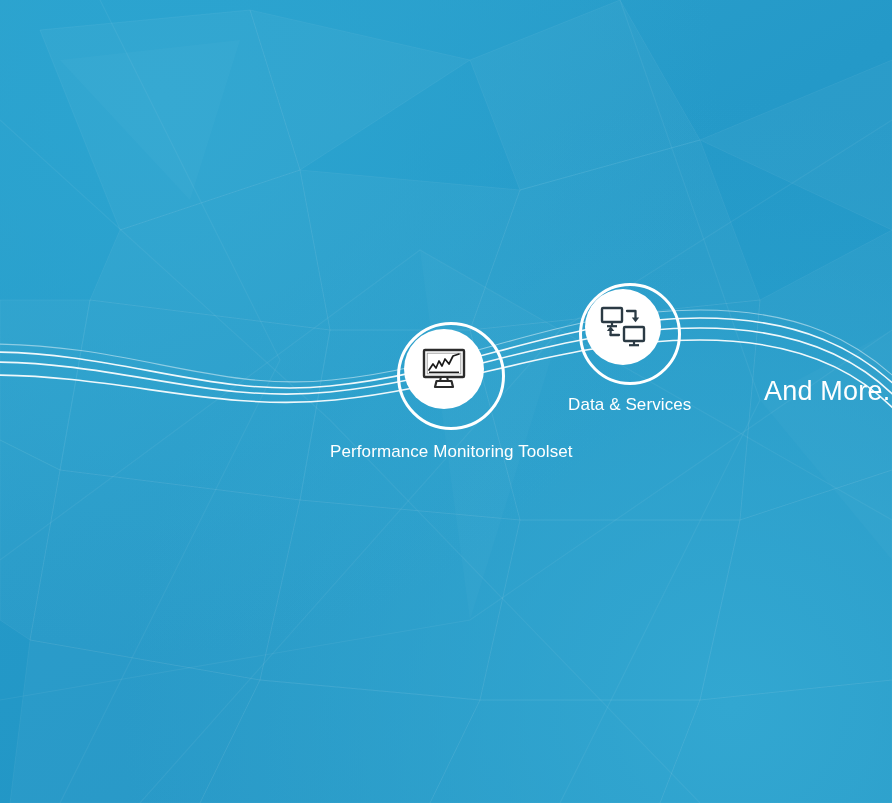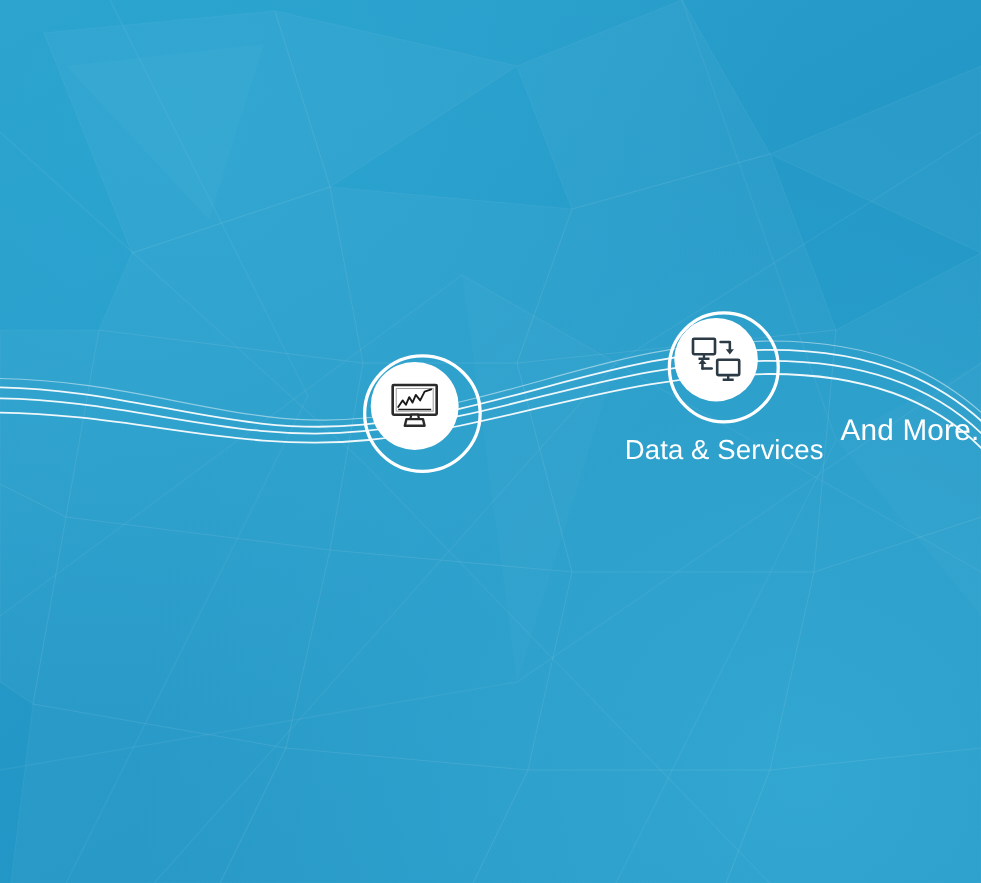--- a/index.html
+++ b/index.html
@@ -66,21 +66,21 @@
     pointer-events: none;
   }
   .icon-wrap {
     display: flex;
     align-items: center;
     justify-content: center;
   }
   .node-label {
     margin-top: 12px;
     color: #ffffff;
-    font-size: 25px;
+    font-size: 17px;
     font-weight: 400;
     letter-spacing: .1px;
     white-space: nowrap;
     text-align: center;
   }
 
   
   #node-settings { left: 104px; top: 329px; }
   #node-settings .node-circle { width: 86px; height: 86px; margin: 7px; }
   #node-settings .ring { left: 0; top: 0; width: 120px; height: 120px; }
@@ -179,20 +179,21 @@
 
             <line x1="9" y1="25.3" x2="39" y2="25.3" stroke="#1a1a1a" stroke-width="1.5"></line>
 
             <path d="M 21 30 L 27 30 L 28 34 L 20 34 Z" fill="#ffffff" stroke="#2b2b2b" stroke-width="2"></path>
 
             <path d="M 16.5 34 L 31.5 34 L 33 40 L 15 40 Z" fill="#ffffff" stroke="#2b2b2b" stroke-width="2.2" stroke-linejoin="round"></path>
           </svg>
         </span>
       </div>
     </div>
+    <div class="node-label">Performance Monitoring Toolset</div>
   </div>
 
   <div class="node" id="node-data">
     <div style="position:relative;width:102px;height:102px;">
       <div class="ring"></div>
       <div class="node-circle">
         <span class="icon-wrap">
           <svg width="46" height="44" viewBox="0 0 46 44">
 
             <g>

